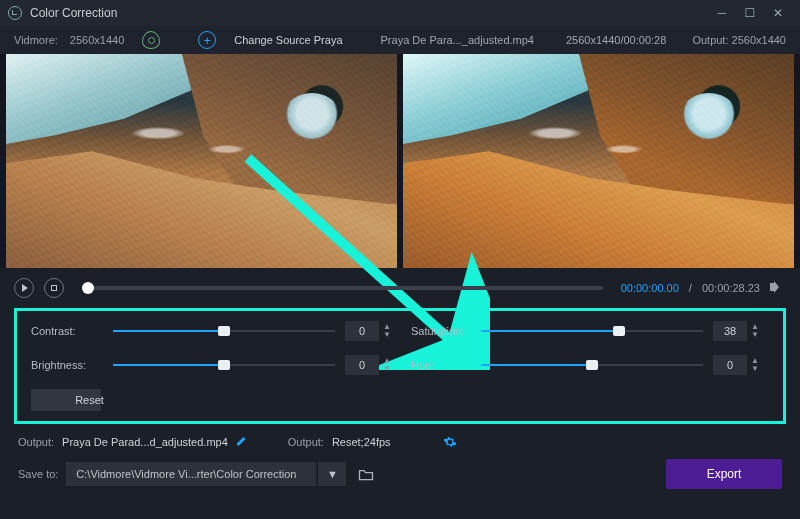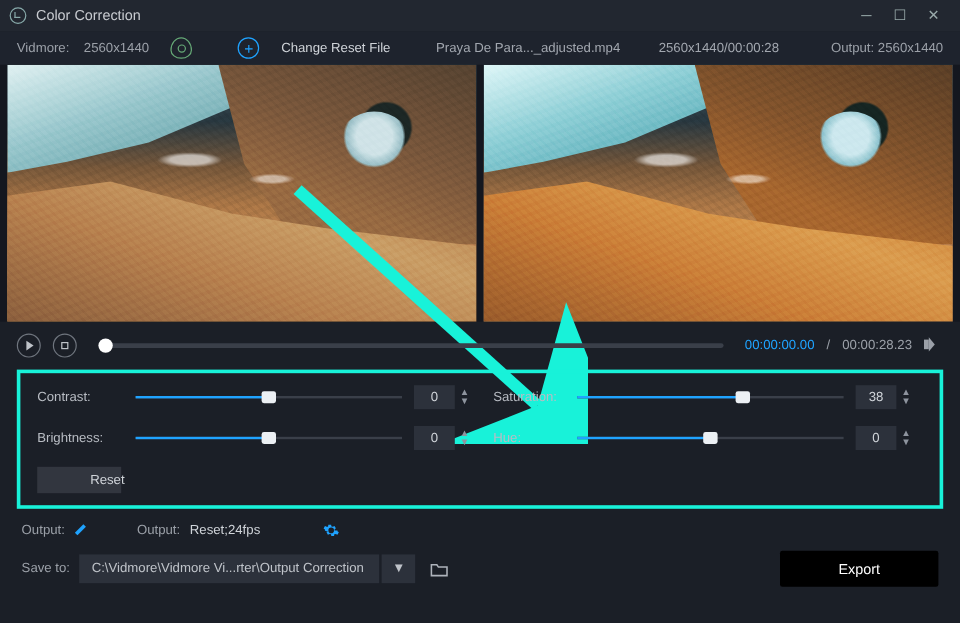--- a/index.html
+++ b/index.html
@@ -56,40 +56,40 @@
   .pencil{width:12px;height:12px;position:relative;cursor:pointer;}
   .pencil:before{content:"";position:absolute;width:10px;height:3px;background:#1fa3ff;transform:rotate(-45deg);left:0;top:4px;}
   .gear{width:14px;height:14px;cursor:pointer;}
   .gear svg{display:block;}
   .saverow{height:40px;padding:0 18px;display:flex;align-items:center;gap:0;font-size:11px;}
   .saverow .lbl{color:#9ba0a8;margin-right:8px;}
   .pathbox{height:24px;background:#2c313b;color:#bfc3c9;display:flex;align-items:center;padding:0 10px;width:250px;}
   .dropbtn{width:28px;height:24px;background:#2c313b;margin-left:2px;display:flex;align-items:center;justify-content:center;color:#bfc3c9;cursor:pointer;}
   .folder{width:24px;height:24px;margin-left:8px;display:flex;align-items:center;justify-content:center;cursor:pointer;}
   .folder svg{display:block;}
-  .export{margin-left:auto;width:132px;height:30px;background:#000000;color:#fff;font-size:12px;display:flex;align-items:center;justify-content:center;cursor:pointer;border-radius:2px;}
+  .export{margin-left:auto;width:116px;height:30px;background:#4c1d95;color:#fff;font-size:12px;display:flex;align-items:center;justify-content:center;cursor:pointer;border-radius:2px;}
 </style>
 </head>
 <body>
 
 <div class="titlebar">
   <span class="logo"></span>
   <span>Color Correction</span>
   <span class="spacer"></span>
   <span class="winbtn">─</span>
   <span class="winbtn">☐</span>
   <span class="winbtn">✕</span>
 </div>
 
 <div class="subbar">
   <span class="sub-left">Vidmore:</span>
   <span class="sub-left">2560x1440</span>
   <span class="eye"></span>
   <span class="pluscirc">+</span>
-  <span class="change-src">Change Reset File</span>
+  <span class="change-src">Change Source Praya</span>
   <span class="filemeta">Praya De Para..._adjusted.mp4</span>
   <span class="dims-time">2560x1440/00:00:28</span>
   <span class="sub-right">
     <span>Output:</span>
     <span>2560x1440</span>
   </span>
 </div>
 
 <div class="preview-row">
   <div class="pane">
@@ -197,35 +197,36 @@
       </span>
   </div>
 
   <div class="reset-row">
     <div class="reset-btn">Reset</div>
   </div>
 </div>
 
 <div class="outrow">
   <span>Output:</span>
+  <span style="color:#cfd3d8">Praya De Parad...d_adjusted.mp4</span>
   <span class="pencil"></span>
   <span style="width:24px"></span>
   <span>Output:</span>
   <span style="color:#cfd3d8">Reset;24fps</span>
   <span style="width:36px"></span>
   <span class="gear">
     <svg width="14" height="14" viewBox="0 0 24 24">
         <path fill="#1fa3ff" d="M12 8a4 4 0 1 0 0 8 4 4 0 0 0 0-8zm9 4a7 7 0 0 1-.1 1.2l2 1.6-2 3.4-2.4-1a7 7 0 0 1-2 .1l-.4 2.6h-4l-.4-2.6a7 7 0 0 1-2-.1l-2.4 1-2-3.4 2-1.6A7 7 0 0 1 3 12a7 7 0 0 1 .1-1.2l-2-1.6 2-3.4 2.4 1a7 7 0 0 1 2-.1L7.9 4h4l.4 2.6a7 7 0 0 1 2 .1l2.4-1 2 3.4-2 1.6c.1.4.1.8.1 1.3z"></path>
       </svg>
   </span>
 </div>
 
 <div class="saverow">
   <span class="lbl">Save to:</span>
-  <div class="pathbox">C:\Vidmore\Vidmore Vi...rter\Output Correction</div>
+  <div class="pathbox">C:\Vidmore\Vidmore Vi...rter\Color Correction</div>
   <div class="dropbtn">▼</div>
   <div class="folder">
     <svg width="16" height="13" viewBox="0 0 24 20">
         <path fill="none" stroke="#aeb3bb" stroke-width="2" d="M2 4h7l2 3h11v11H2z"></path>
       </svg>
   </div>
   <div class="export">Export</div>
 </div>
 
 </body></html>

